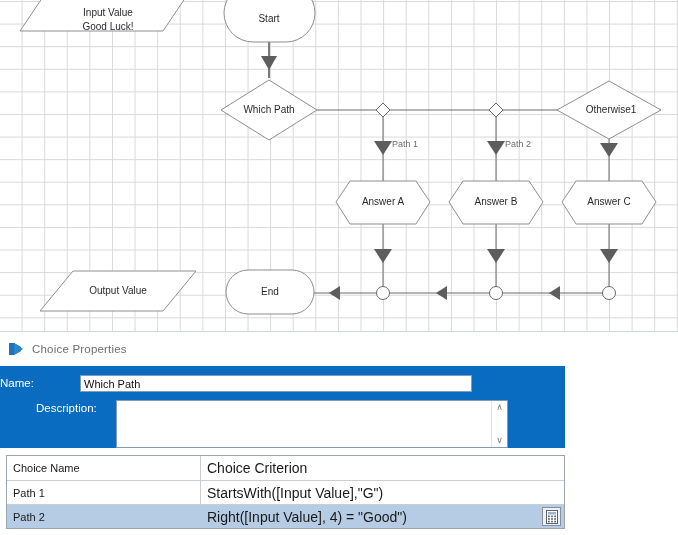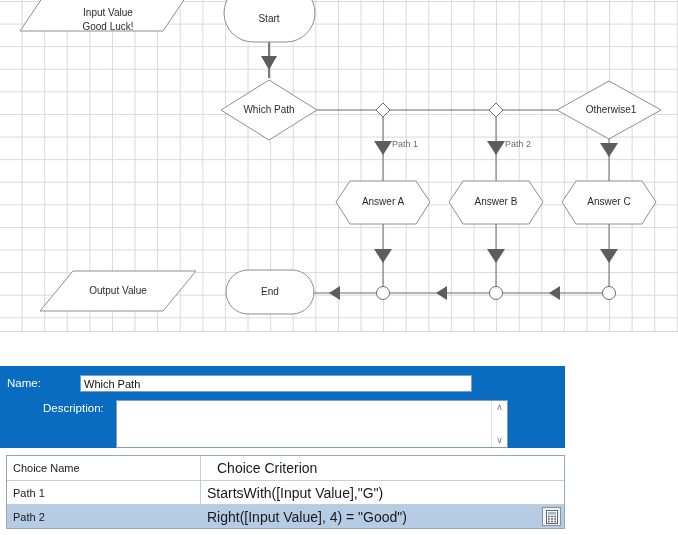--- a/index.html
+++ b/index.html
@@ -53,21 +53,21 @@
   }
 
   
   #prop-panel{
     position:absolute;left:0;top:366px;width:565px;height:82px;
     background:#0a6cc0;
   }
   .field-row{position:absolute;display:flex;align-items:flex-start;}
   .field-label{
     color:#ffffff;font-size:11.5px;line-height:16px;
-    width:80px;flex:0 0 80px;padding-left:7px;box-sizing:border-box;
+    width:80px;flex:0 0 80px;padding-left:0;box-sizing:border-box;
   }
   #name-input{
     width:392px;height:17px;box-sizing:border-box;
     border:1px solid #7f9db9;background:#ffffff;
     font-family:"Liberation Sans","DejaVu Sans",sans-serif;
     font-size:11px;color:#111;padding:1px 3px;outline:none;
   }
   #desc-wrap{
     position:relative;width:392px;height:48px;box-sizing:border-box;
     border:1px solid #7f9db9;background:#ffffff;
@@ -90,21 +90,21 @@
   
   #choice-table{
     position:absolute;left:6px;top:455px;width:559px;height:74px;
     border:1px solid #9aa4ae;background:#ffffff;box-sizing:border-box;
     overflow:hidden;
   }
   .trow{
     position:relative;display:flex;height:24px;align-items:center;
     box-sizing:border-box;
   }
-  .trow.head{border-bottom:1px solid #c8cdd2;height:25px;gap:10px;}
+  .trow.head{border-bottom:1px solid #c8cdd2;height:25px;}
   .trow.body{border-bottom:1px solid #c8cdd2;}
   .trow.sel{background:#b6cbe4;}
   .cell-name{
     width:194px;flex:0 0 194px;box-sizing:border-box;
     padding-left:6px;font-size:11px;color:#1a1a1a;
     border-right:1px solid #c8cdd2;height:100%;
     display:flex;align-items:center;
   }
   .trow.sel .cell-name{border-right:1px solid #b6cbe4;}
   .cell-crit{
@@ -223,20 +223,28 @@
       <g>
         <rect class="shape" x="226" y="270" width="88" height="44" rx="22" ry="22"></rect>
         <text class="nodelabel" x="270" y="292">End</text>
       </g>
 
       <text class="edgelabel" x="392" y="145">Path 1</text>
       <text class="edgelabel" x="505" y="145">Path 2</text>
     </svg>
   </div>
 
+  <div id="prop-header">
+    <svg class="ico" width="16" height="14" viewBox="0 0 16 14">
+      <path d="M1,1 L6,1 L6,13 L1,13 Z" fill="#1f73b8"></path>
+      <path d="M6,1 L13,5 L13,9 L6,13 Z" fill="#1a5fa0"></path>
+      <path d="M6,1 L15,7 L6,13 Z" fill="#2a86cf"></path>
+    </svg>
+    <span class="ttl">Choice Properties</span>
+  </div>
 
   <div id="prop-panel">
 
     <div class="field-row" style="left:0;top:9px;">
       <span class="field-label">Name:</span>
       <input id="name-input" type="text" value="Which Path" style="">
     </div>
 
     <div class="field-row" style="left:0;top:34px;margin-left:36px;">
       <span class="field-label">Description:</span>

